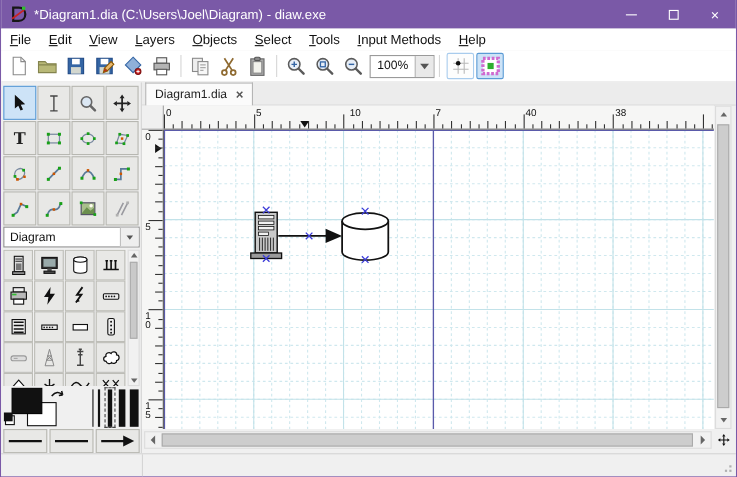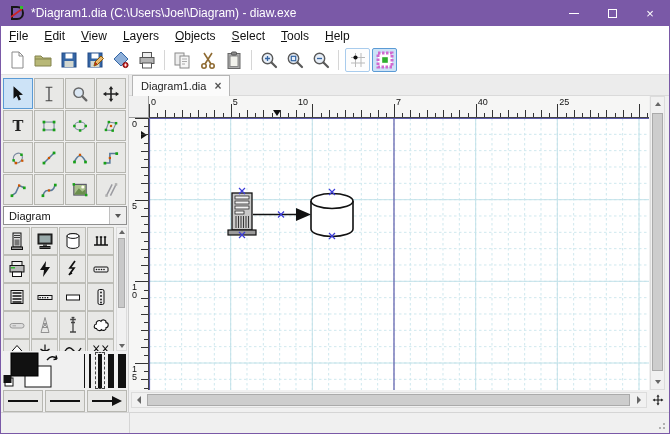--- a/index.html
+++ b/index.html
@@ -109,20 +109,21 @@
   </div>
 
   <div class="menubar">
     <span class="menuitem"><u>F</u>ile</span>
     <span class="menuitem"><u>E</u>dit</span>
     <span class="menuitem"><u>V</u>iew</span>
     <span class="menuitem"><u>L</u>ayers</span>
     <span class="menuitem"><u>O</u>bjects</span>
     <span class="menuitem"><u>S</u>elect</span>
     <span class="menuitem"><u>T</u>ools</span>
+    <span class="menuitem"><u>I</u>nput Methods</span>
     <span class="menuitem"><u>H</u>elp</span>
   </div>
 
   <div class="toolbar">
     <div class="tbtn">
         <svg width="20" height="20" viewBox="0 0 20 20">
           <path d="M5 2 H12 L16 6 V18 H5 Z" fill="#fff" stroke="#8a8a8a"></path>
           <path d="M12 2 L12 6 H16" fill="none" stroke="#8a8a8a"></path>
         </svg>
       </div>
@@ -199,20 +200,26 @@
           <rect x="6.3" y="6.3" width="4.4" height="4.4" fill="none" stroke="#3465a4" stroke-width="1.2"></rect>
         </svg>
       </div>
     <div class="tbtn">
         <svg width="20" height="20" viewBox="0 0 20 20">
           <circle cx="8.5" cy="8.5" r="5.2" fill="#e7eef7" stroke="#5a5a5a" stroke-width="1.4"></circle>
           <path d="M12.5 12.5 L17 17" stroke="#5a5a5a" stroke-width="2.2" stroke-linecap="round"></path>
           <path d="M6 8.5 H11" stroke="#3465a4" stroke-width="1.3"></path>
         </svg>
       </div>
+    <div class="zoombox">
+      <span class="zval">100%</span>
+      <span class="zdrop">
+          <span class="tri-d"></span>
+        </span>
+    </div>
     <div class="tsep"></div>
     <div class="snapbtn">
         <svg width="18" height="18" viewBox="0 0 18 18">
           <path d="M2 6.5 H16 M2 12 H16 M6.5 2 V16 M12 2 V16" stroke="#b9b9b9"></path>
           <circle cx="6.5" cy="6.5" r="2.1" fill="#111"></circle>
         </svg>
       </div>
     <div class="snapbtn active">
         <svg width="18" height="18" viewBox="0 0 18 18">
           <rect x="2" y="2" width="14" height="14" fill="#fff" stroke="#d06ad0" stroke-width="3" stroke-dasharray="2.5 1.5"></rect>
@@ -560,21 +567,21 @@
           <div class="htick" style="left: 89.8px; height: 4px;"></div>
           <div class="htick" style="left: 98px; height: 7px;"></div>
           <div class="htick" style="left: 106.2px; height: 4px;"></div>
           <div class="htick" style="left: 114.3px; height: 7px;"></div>
           <div class="htick" style="left: 122.5px; height: 4px;"></div>
           <div class="htick" style="left: 130.7px; height: 7px;"></div>
           <div class="htick" style="left: 138.8px; height: 4px;"></div>
           <div class="htick" style="left: 147px; height: 7px;"></div>
           <div class="htick" style="left: 155.2px; height: 4px;"></div>
           <div class="htick" style="left: 163.3px; height: 13px;"></div>
-          <div class="hlabel" style="left: 149px;">10</div>
+          <div class="hlabel" style="left: 169px;">10</div>
           <div class="htick" style="left: 171.5px; height: 4px;"></div>
           <div class="htick" style="left: 179.7px; height: 7px;"></div>
           <div class="htick" style="left: 187.8px; height: 4px;"></div>
           <div class="htick" style="left: 196px; height: 7px;"></div>
           <div class="htick" style="left: 204.2px; height: 4px;"></div>
           <div class="htick" style="left: 212.3px; height: 7px;"></div>
           <div class="htick" style="left: 220.5px; height: 4px;"></div>
           <div class="htick" style="left: 228.7px; height: 7px;"></div>
           <div class="htick" style="left: 236.8px; height: 4px;"></div>
           <div class="htick" style="left: 245px; height: 13px;"></div>
@@ -593,21 +600,21 @@
           <div class="htick" style="left: 334.8px; height: 4px;"></div>
           <div class="htick" style="left: 343px; height: 7px;"></div>
           <div class="htick" style="left: 351.2px; height: 4px;"></div>
           <div class="htick" style="left: 359.3px; height: 7px;"></div>
           <div class="htick" style="left: 367.5px; height: 4px;"></div>
           <div class="htick" style="left: 375.7px; height: 7px;"></div>
           <div class="htick" style="left: 383.8px; height: 4px;"></div>
           <div class="htick" style="left: 392px; height: 7px;"></div>
           <div class="htick" style="left: 400.2px; height: 4px;"></div>
           <div class="htick" style="left: 408.3px; height: 13px;"></div>
-          <div class="hlabel" style="left: 410.3px;">25</div>
+          <div class="hlabel" style="left: 410.3px;">38</div>
           <div class="htick" style="left: 416.5px; height: 4px;"></div>
           <div class="htick" style="left: 424.7px; height: 7px;"></div>
           <div class="htick" style="left: 432.8px; height: 4px;"></div>
           <div class="htick" style="left: 441px; height: 7px;"></div>
           <div class="htick" style="left: 449.2px; height: 4px;"></div>
           <div class="htick" style="left: 457.3px; height: 7px;"></div>
           <div class="htick" style="left: 465.5px; height: 4px;"></div>
           <div class="htick" style="left: 473.7px; height: 7px;"></div>
           <div class="htick" style="left: 481.8px; height: 4px;"></div>
           <div class="htick" style="left: 490px; height: 13px;"></div>

